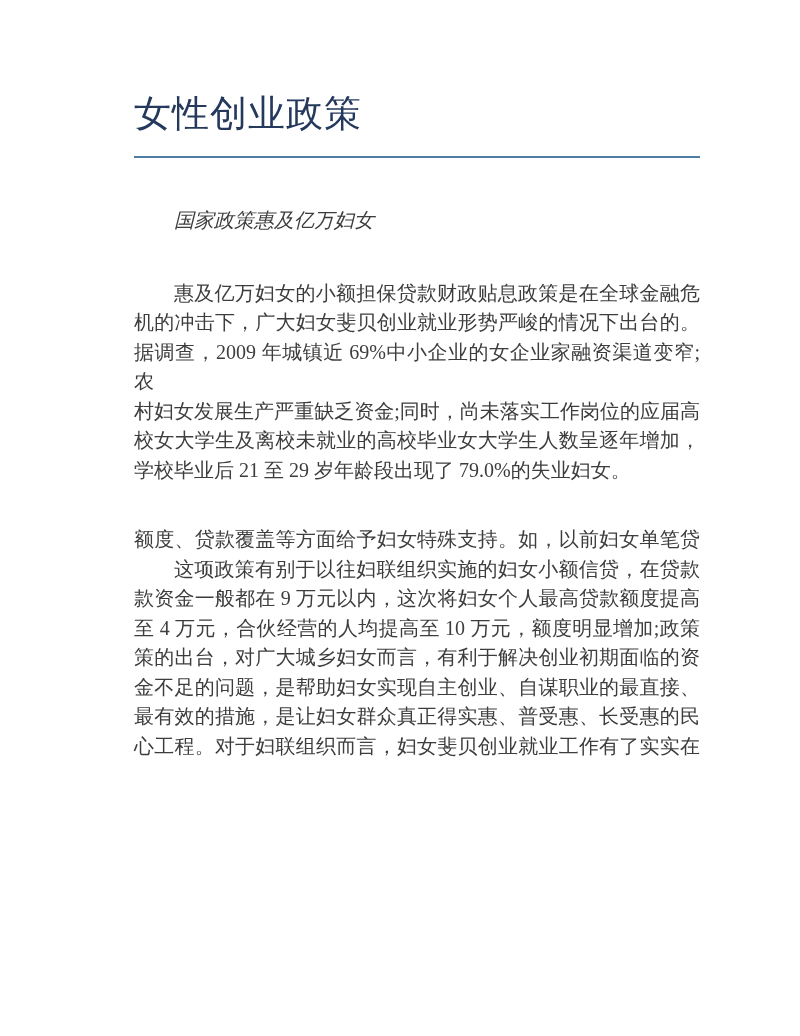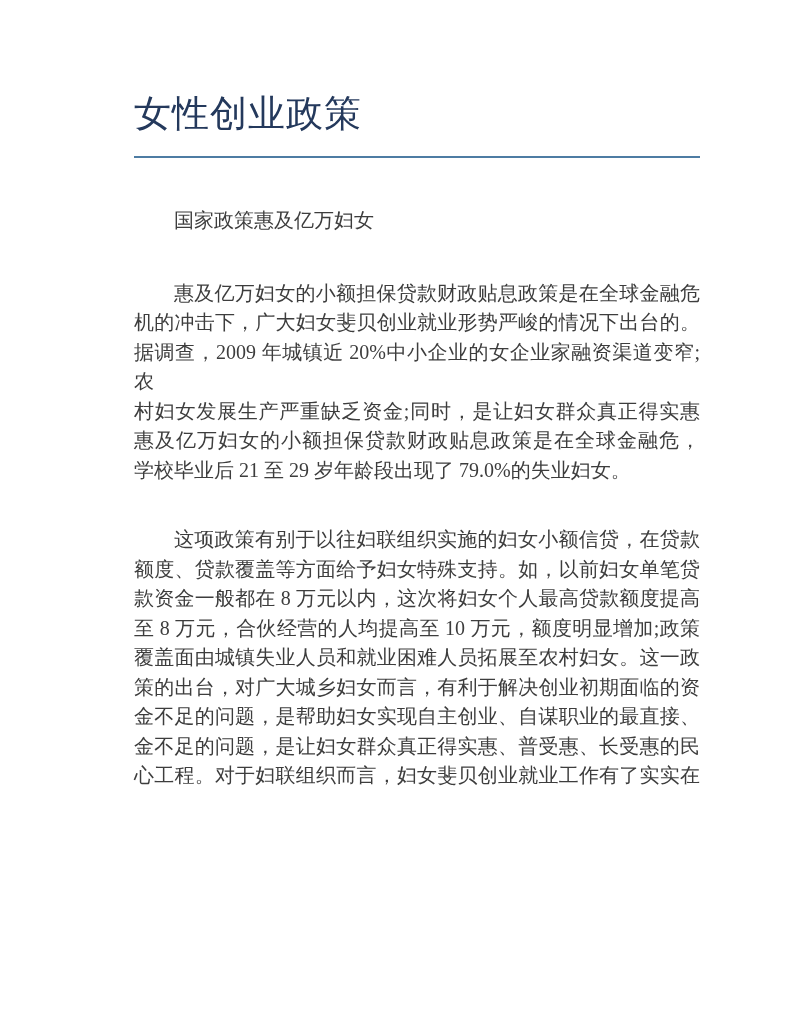--- a/index.html
+++ b/index.html
@@ -46,20 +46,21 @@
     background: var(--rule-color);
   }
   .body-text {
     font-size: 20px;
     line-height: 29.5px;
     color: var(--body-color);
   }
   .subheading {
     margin-top: 48px;
     text-indent: 2em;
+    font-style: italic;
   }
   .subheading-2 {
     margin-top: 41px;
   }
   .para { margin-top: 43px; }
   .para-2 { margin-top: 40px; }
   .bline {
     text-align: justify;
     text-align-last: justify;
   }
@@ -76,33 +77,32 @@
 
     <h1 class="doc-title">女性创业政策</h1>
 
     <div class="title-rule"></div>
 
     <div class="body-text subheading">国家政策惠及亿万妇女</div>
 
     <div class="body-text para">
       <div class="bline indent">惠及亿万妇女的小额担保贷款财政贴息政策是在全球金融危</div>
       <div class="bline">机的冲击下，广大妇女斐贝创业就业形势严峻的情况下出台的。</div>
-      <div class="bline">据调查，2009 年城镇近 20%中小企业的女企业家融资渠道变窄;农</div>
-      <div class="bline">村妇女发展生产严重缺乏资金;同时，是让妇女群众真正得实惠</div>
-      <div class="bline">惠及亿万妇女的小额担保贷款财政贴息政策是在全球金融危，</div>
+      <div class="bline">据调查，2009 年城镇近 69%中小企业的女企业家融资渠道变窄;农</div>
+      <div class="bline">村妇女发展生产严重缺乏资金;同时，尚未落实工作岗位的应届高</div>
+      <div class="bline">校女大学生及离校未就业的高校毕业女大学生人数呈逐年增加，</div>
       <div class="bline lastline">学校毕业后 21 至 29 岁年龄段出现了 79.0%的失业妇女。</div>
     </div>
 
     <div class="body-text para para-2">
+      <div class="bline">额度、贷款覆盖等方面给予妇女特殊支持。如，以前妇女单笔贷</div>
       <div class="bline indent">这项政策有别于以往妇联组织实施的妇女小额信贷，在贷款</div>
-      <div class="bline">额度、贷款覆盖等方面给予妇女特殊支持。如，以前妇女单笔贷</div>
-      <div class="bline">款资金一般都在 8 万元以内，这次将妇女个人最高贷款额度提高</div>
-      <div class="bline">至 8 万元，合伙经营的人均提高至 10 万元，额度明显增加;政策</div>
-      <div class="bline">覆盖面由城镇失业人员和就业困难人员拓展至农村妇女。这一政</div>
+      <div class="bline">款资金一般都在 9 万元以内，这次将妇女个人最高贷款额度提高</div>
+      <div class="bline">至 4 万元，合伙经营的人均提高至 10 万元，额度明显增加;政策</div>
       <div class="bline">策的出台，对广大城乡妇女而言，有利于解决创业初期面临的资</div>
       <div class="bline">金不足的问题，是帮助妇女实现自主创业、自谋职业的最直接、</div>
-      <div class="bline">金不足的问题，是让妇女群众真正得实惠、普受惠、长受惠的民</div>
+      <div class="bline">最有效的措施，是让妇女群众真正得实惠、普受惠、长受惠的民</div>
       <div class="bline">心工程。对于妇联组织而言，妇女斐贝创业就业工作有了实实在</div>
     </div>
 
 
   </div>
 </div>
 
 </body></html>

